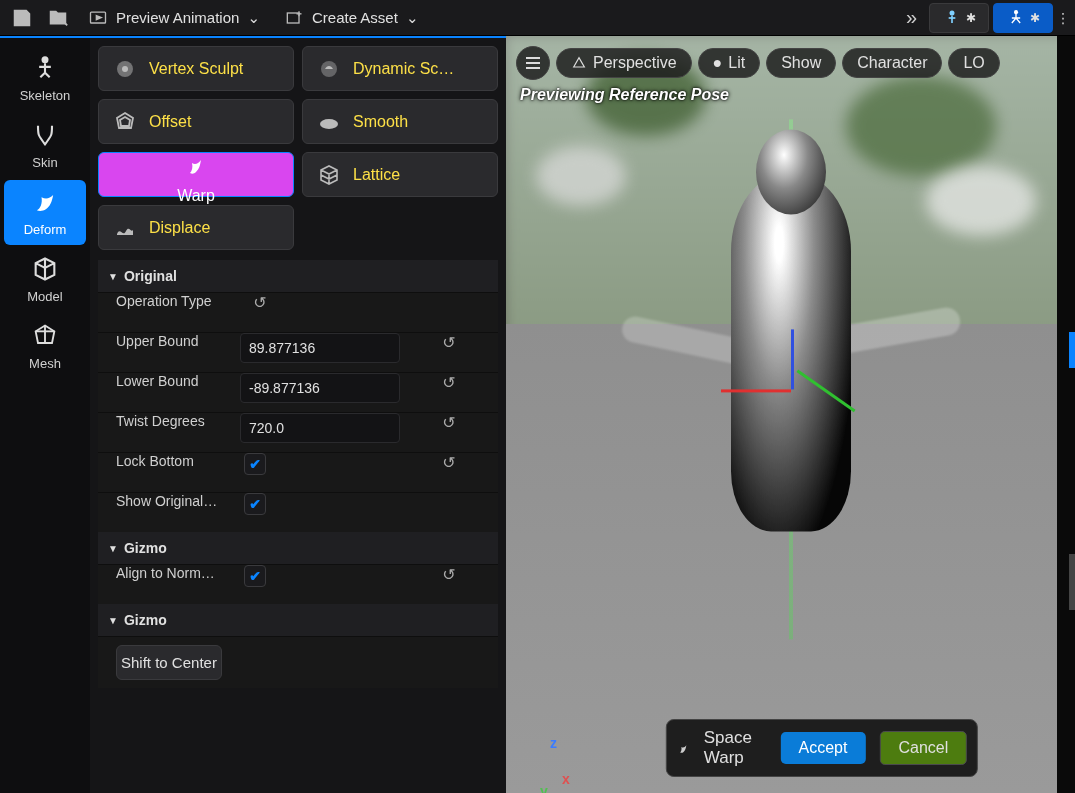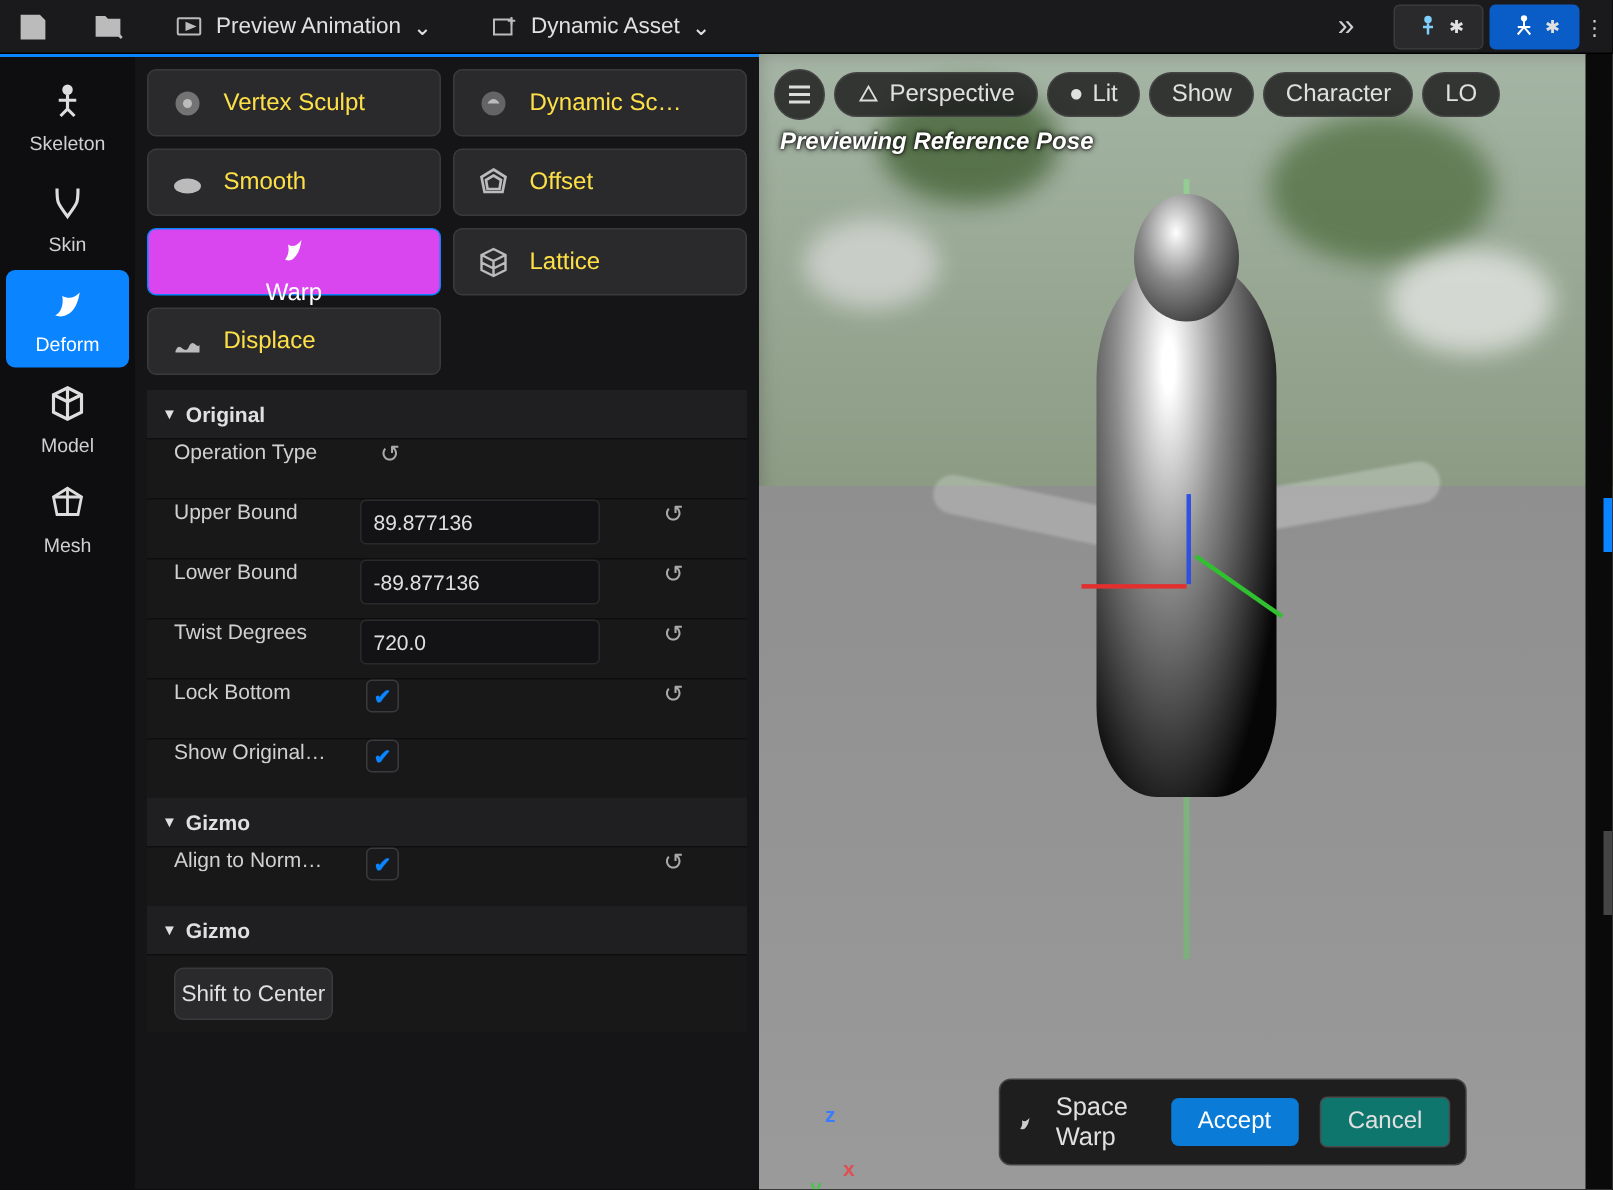--- a/index.html
+++ b/index.html
@@ -1,19 +1,19 @@
 <!DOCTYPE html>
 <html><head>
 <meta charset="utf-8">
 <style>
 * { box-sizing: border-box; margin: 0; padding: 0; font-family: "Segoe UI", Arial, sans-serif; }
 body { background: #0a0a0a; color: #d0d0d0; font-size: 14px; overflow: hidden; width: 1075px; height: 793px; }
 
 
-.top-toolbar { height: 36px; background: #1a1a1c; display: flex; align-items: center; padding: 0 6px; gap: 18px; border-bottom: 1px solid #000; }
+.top-toolbar { height: 36px; background: #1a1a1c; display: flex; align-items: center; padding: 0 6px; gap: 4px; border-bottom: 1px solid #000; }
 .top-toolbar .toolbtn { display: flex; align-items: center; gap: 8px; padding: 4px 10px; color: #e0e0e0; font-size: 15px; cursor: pointer; }
 .top-toolbar .iconbtn { width: 32px; height: 28px; display:flex; align-items:center; justify-content:center; }
 .top-toolbar .spacer { flex: 1; }
 .top-toolbar .chevrons { font-size: 20px; color: #d0d0d0; padding: 0 8px; }
 .top-toolbar .pillgroup { display:flex; gap:4px; align-items:center; }
 .top-toolbar .pill { background:#2a2a2c; border-radius:4px; width:60px; height:30px; display:flex; align-items:center; justify-content:center; gap:4px; border:1px solid #3a3a3c; }
 .top-toolbar .pill.blue { background:#0a5cc7; border-color:#0a5cc7; }
 .top-toolbar .pill .star { color:#e0e0e0; font-size:12px; }
 
 
@@ -57,21 +57,21 @@
 .vp-btn { background:rgba(30,30,30,0.85); border:1px solid #444; border-radius:18px; padding:5px 14px; color:#e0e0e0; font-size:16px; display:flex; align-items:center; gap:6px; cursor:pointer; }
 .vp-btn.round { width:34px; height:34px; padding:0; justify-content:center; }
 .vp-status { position:absolute; top:50px; left:14px; color:#fff; font-size:16px; font-style:italic; font-weight:600; text-shadow:0 0 4px #000, 0 0 2px #000; }
 .vp-axes { position:absolute; bottom:34px; left:38px; font-family:monospace; }
 .vp-axes .z { color:#3a7cff; font-weight:bold; font-size:14px; position:absolute; top:-24px; left:6px; }
 .vp-axes .x { color:#e05050; font-weight:bold; font-size:14px; position:absolute; top:12px; left:18px; }
 .vp-axes .y { color:#50c050; font-weight:bold; font-size:14px; position:absolute; top:24px; left:-4px; }
 .vp-accept { position:absolute; bottom:16px; left:50%; transform:translateX(-40%); background:rgba(20,20,20,0.92); border:1px solid #444; border-radius:8px; padding:8px 10px; display:flex; align-items:center; gap:14px; }
 .vp-accept .title { color:#e0e0e0; font-size:17px; margin-right:6px; }
 .vp-accept .accept { background:#0a7cd8; color:#fff; border:none; border-radius:5px; padding:7px 18px; font-size:16px; cursor:pointer; }
-.vp-accept .cancel { background:#0f766e; color:#e0e0e0; border:1px solid #4a4a4d; border-radius:5px; padding:7px 18px; font-size:16px; cursor:pointer; }
+.vp-accept .cancel { background:#4d7c0f; color:#e0e0e0; border:1px solid #4a4a4d; border-radius:5px; padding:7px 18px; font-size:16px; cursor:pointer; }
 
 
 .scene { position:absolute; inset:0; }
 .ground { position:absolute; bottom:0; left:0; right:0; height:62%; background:linear-gradient(180deg, #8f8f8f 0%, #9a9a9a 100%); }
 .sky { position:absolute; top:0; left:0; right:0; height:40%; background:linear-gradient(180deg, #a5b5a5 0%, #8a9a82 100%); filter:blur(6px); }
 .skyblob { position:absolute; border-radius:50%; filter:blur(8px); opacity:0.7; }
 .figure { position:absolute; left:50%; top:44%; transform:translate(-50%,-48%); width:260px; height:520px; }
 .figure .twist { position:absolute; left:50%; top:0; width:4px; height:100%; background:linear-gradient(180deg,#8ee08e,#6ac06a); transform:translateX(-50%); opacity:0.6; }
 .figure .body { position:absolute; left:50%; top:10%; width:120px; height:360px; background: radial-gradient(ellipse at 40% 20%, #eee 0%, #888 35%, #222 80%); border-radius:60px 60px 40px 40px / 80px 80px 60px 60px; transform:translateX(-50%); filter:contrast(1.3); }
 .figure .head { position:absolute; left:50%; top:2%; width:70px; height:85px; background: radial-gradient(ellipse at 40% 30%, #fff 0%, #888 40%, #222 90%); border-radius:50%; transform:translateX(-50%); }
@@ -110,21 +110,21 @@
       </svg>
     <span>Preview Animation</span>
     <span>⌄</span>
   </div>
   <div class="toolbtn">
     <svg viewBox="0 0 24 24" width="20" height="20" fill="none" stroke="#bbb" stroke-width="1.6">
         <rect x="4" y="6" width="14" height="12"></rect>
         <line x1="18" y1="4" x2="18" y2="10"></line>
         <line x1="15" y1="7" x2="21" y2="7"></line>
       </svg>
-    <span>Dynamic Asset</span>
+    <span>Create Asset</span>
     <span>⌄</span>
   </div>
   <div class="spacer"></div>
   <div class="chevrons">»</div>
   <div class="pillgroup">
     <div class="pill">
       <svg width="20" height="20" viewBox="0 0 24 24" fill="#7fd0ff">
           <circle cx="12" cy="6" r="3"></circle>
           <line x1="12" y1="9" x2="12" y2="18" stroke="#7fd0ff" stroke-width="2"></line>
           <line x1="8" y1="12" x2="16" y2="12" stroke="#7fd0ff" stroke-width="2"></line>
@@ -196,34 +196,34 @@
           <span class="ticon">
               <svg viewBox="0 0 24 24" width="24" height="24" fill="#bbb">
                 <circle cx="12" cy="12" r="8" opacity="0.4"></circle>
                 <path d="M8 12c2-4 6-4 8 0"></path>
               </svg>
             </span>
           <span>Dynamic Sc…</span>
         </div>
         <div class="toolbtn2">
           <span class="ticon">
-              <svg viewBox="0 0 24 24" width="24" height="24" fill="#bbb">
-                <ellipse cx="12" cy="14" rx="9" ry="5"></ellipse>
-              </svg>
-            </span>
-          <span>Smooth</span>
-        </div>
-        <div class="toolbtn2">
-          <span class="ticon">
               <svg viewBox="0 0 24 24" width="24" height="24" fill="none" stroke="#bbb" stroke-width="1.8">
                 <polygon points="12,3 20,8 18,18 6,18 4,8"></polygon>
                 <polygon points="12,7 17,10 16,16 8,16 7,10"></polygon>
               </svg>
             </span>
           <span>Offset</span>
+        </div>
+        <div class="toolbtn2">
+          <span class="ticon">
+              <svg viewBox="0 0 24 24" width="24" height="24" fill="#bbb">
+                <ellipse cx="12" cy="14" rx="9" ry="5"></ellipse>
+              </svg>
+            </span>
+          <span>Smooth</span>
         </div>
         <div class="toolbtn2 active">
           <span class="ticon">
               <svg viewBox="0 0 24 24" width="24" height="24" fill="#fff">
                 <path d="M6 20c2-2 3-6 2-10 3 2 6 1 9-3-1 6-2 9-5 12-2 2-4 2-6 1z"></path>
               </svg>
             </span>
           <span>Warp</span>
         </div>
         <div class="toolbtn2">

